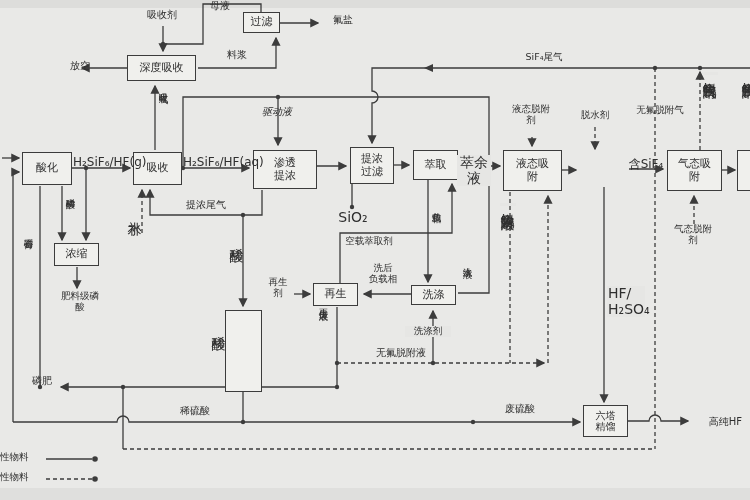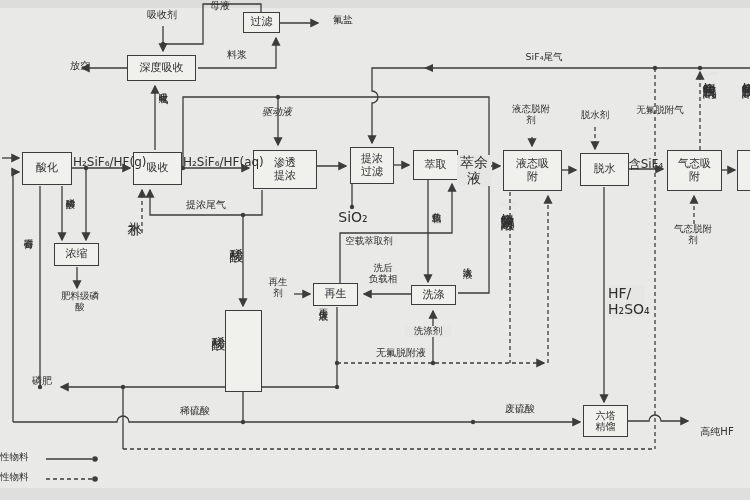--- a/index.html
+++ b/index.html
@@ -122,21 +122,20 @@
   <div class="box" style="left:243px;top:12px;width:37px;height:21px;">过滤</div>
   <div class="box" style="left:22px;top:152px;width:50px;height:33px;">酸化</div>
   <div class="box" style="left:133px;top:152px;width:49px;height:33px;">吸收</div>
   <div class="box" style="left:253px;top:150px;width:64px;height:39px;">渗透
 提浓</div>
   <div class="box" style="left:350px;top:147px;width:44px;height:37px;">提浓
 过滤</div>
   <div class="box" style="left:413px;top:150px;width:45px;height:30px;">萃取</div>
   <div class="box" style="left:503px;top:150px;width:59px;height:41px;">液态吸
 附</div>
-  <div class="box" style="left:580px;top:153px;width:49px;height:33px;">脱水</div>
   <div class="box" style="left:667px;top:150px;width:55px;height:41px;">气态吸
 附</div>
   <div class="box" style="left:54px;top:243px;width:45px;height:23px;">浓缩</div>
   <div class="box" style="left:225px;top:310px;width:37px;height:82px;"></div>
   <div class="box" style="left:313px;top:283px;width:45px;height:23px;">再生</div>
   <div class="box" style="left:411px;top:285px;width:45px;height:20px;">洗涤</div>
   <div class="box" style="left:583px;top:405px;width:45px;height:32px;font-size:10px;">六塔
 精馏</div>
   <div class="box" style="left:737px;top:150px;width:16px;height:41px;border-right:none;"></div>
 
@@ -175,21 +174,21 @@
   <div class="lbl v fs8 bg" style="left:702px;top:72px;">含氟脱附气</div>
   <div class="lbl v fs8 bg" style="left:500px;top:203px;">含氟脱附液</div>
   <div class="lbl fs9" style="left:661px;top:225px;width:64px;font-family:Liberation Mono, monospace;">气态脱附
 剂</div>
   <div class="lbl fs7" style="left:628px;top:158px;width:36px;">含SiF₄</div>
   <div class="lbl fs8 la bg" style="left:607px;top:286px;width:36px;">HF/
 H₂SO₄</div>
   <div class="lbl" style="left:26px;top:375px;width:32px;">磷肥</div>
   <div class="lbl" style="left:172px;top:405px;width:46px;">稀硫酸</div>
   <div class="lbl" style="left:497px;top:403px;width:46px;">废硫酸</div>
-  <div class="lbl" style="left:692px;top:426px;width:50px;">高纯HF</div>
+  <div class="lbl" style="left:692px;top:416px;width:50px;text-align:right;">高纯HF</div>
   <div class="lbl v fs8" style="left:230px;top:237px;">稀酸</div>
   <div class="lbl v fs8" style="left:212px;top:325px;">稀酸</div>
   <div class="lbl v fs8" style="left:742px;top:72px;">含氟脱附气</div>
 
   <div class="lbl fs9" style="left:0px;top:452px;width:44px;text-align:left;">性物料</div>
   <div class="lbl fs9" style="left:0px;top:472px;width:44px;text-align:left;">性物料</div>
 
 </div>
 
 </body></html>

